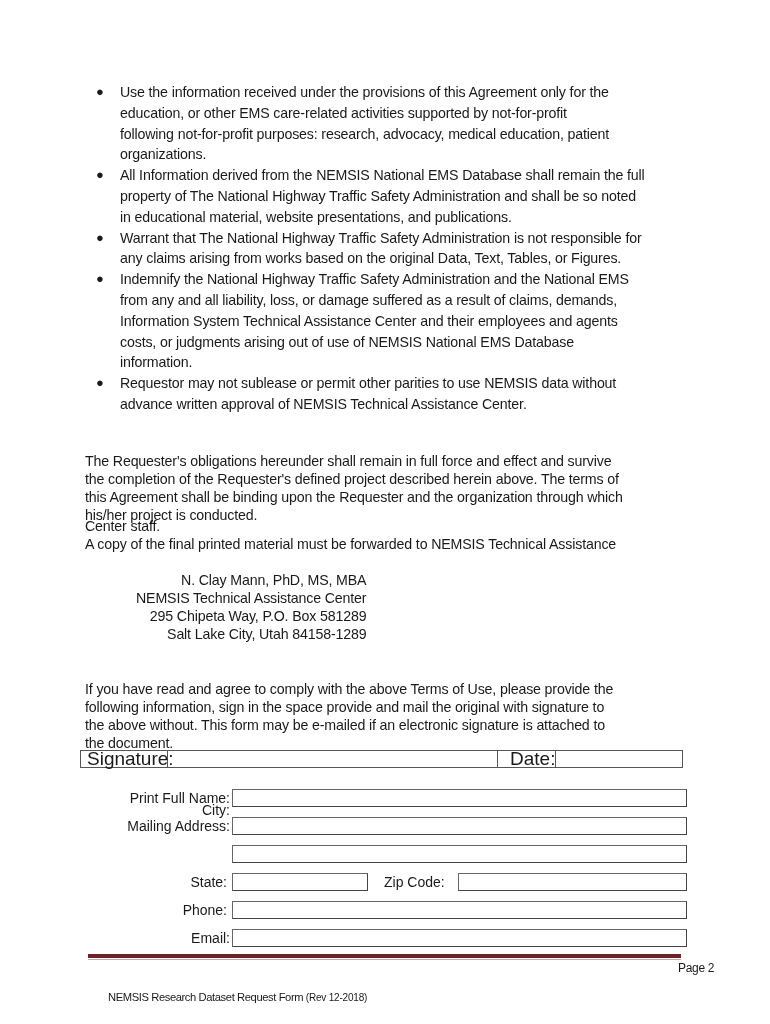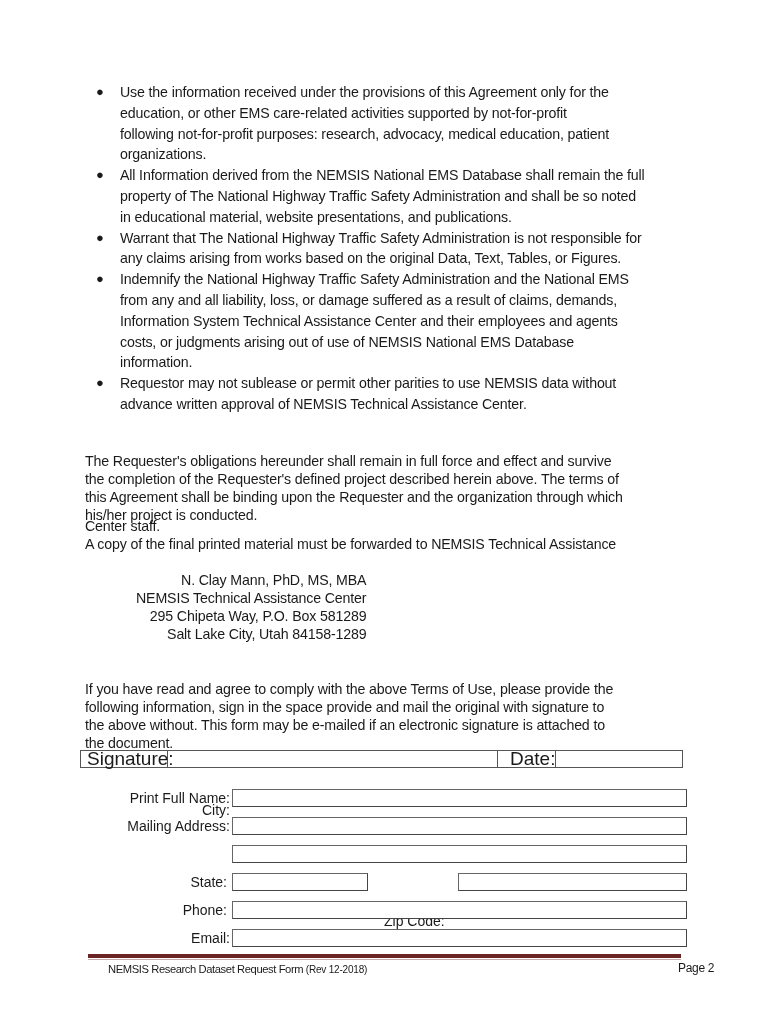--- a/index.html
+++ b/index.html
@@ -118,21 +118,21 @@
       position: absolute;
       left: 88px;
       top: 959px;
       width: 593px;
       height: 1px;
       background: #c9a9a9;
     }
     .footer-left {
       position: absolute;
       left: 88px;
-      top: 963px;
+      top: 991px;
       font-size: 11.2px;
       letter-spacing: -0.4px;
       white-space: nowrap;
       padding-left: 20px;
     }
     .footer-left .rev {
       font-size: 10px;
       letter-spacing: -0.2px;
     }
     .footer-right {
@@ -221,21 +221,21 @@
   <div class="field-box" style="left:232px; top:789px; width:455px;"></div>
 
   <div class="field-label" style="right:540px; top:817px;">Mailing Address:</div>
   <div class="field-box" style="left:232px; top:817px; width:455px;"></div>
 
   <div class="field-label" style="right:540px; top:801px;">City:</div>
   <div class="field-box" style="left:232px; top:845px; width:455px;"></div>
 
   <div class="field-label" style="right:543px; top:873px;">State:</div>
   <div class="field-box" style="left:232px; top:873px; width:136px;"></div>
-  <div class="field-label" style="left:384px; top:873px; text-align:left;margin-top:39px;">Zip Code:</div>
+  <div class="field-label" style="left:384px; top:873px; text-align:left;">Zip Code:</div>
   <div class="field-box" style="left:458px; top:873px; width:229px;"></div>
 
   <div class="field-label" style="right:543px; top:901px;">Phone:</div>
   <div class="field-box" style="left:232px; top:901px; width:455px;"></div>
 
   <div class="field-label" style="right:540px; top:929px;">Email:</div>
   <div class="field-box" style="left:232px; top:929px; width:455px;"></div>
 
   <div class="footer-rule"></div>
   <div class="footer-rule-thin"></div>

